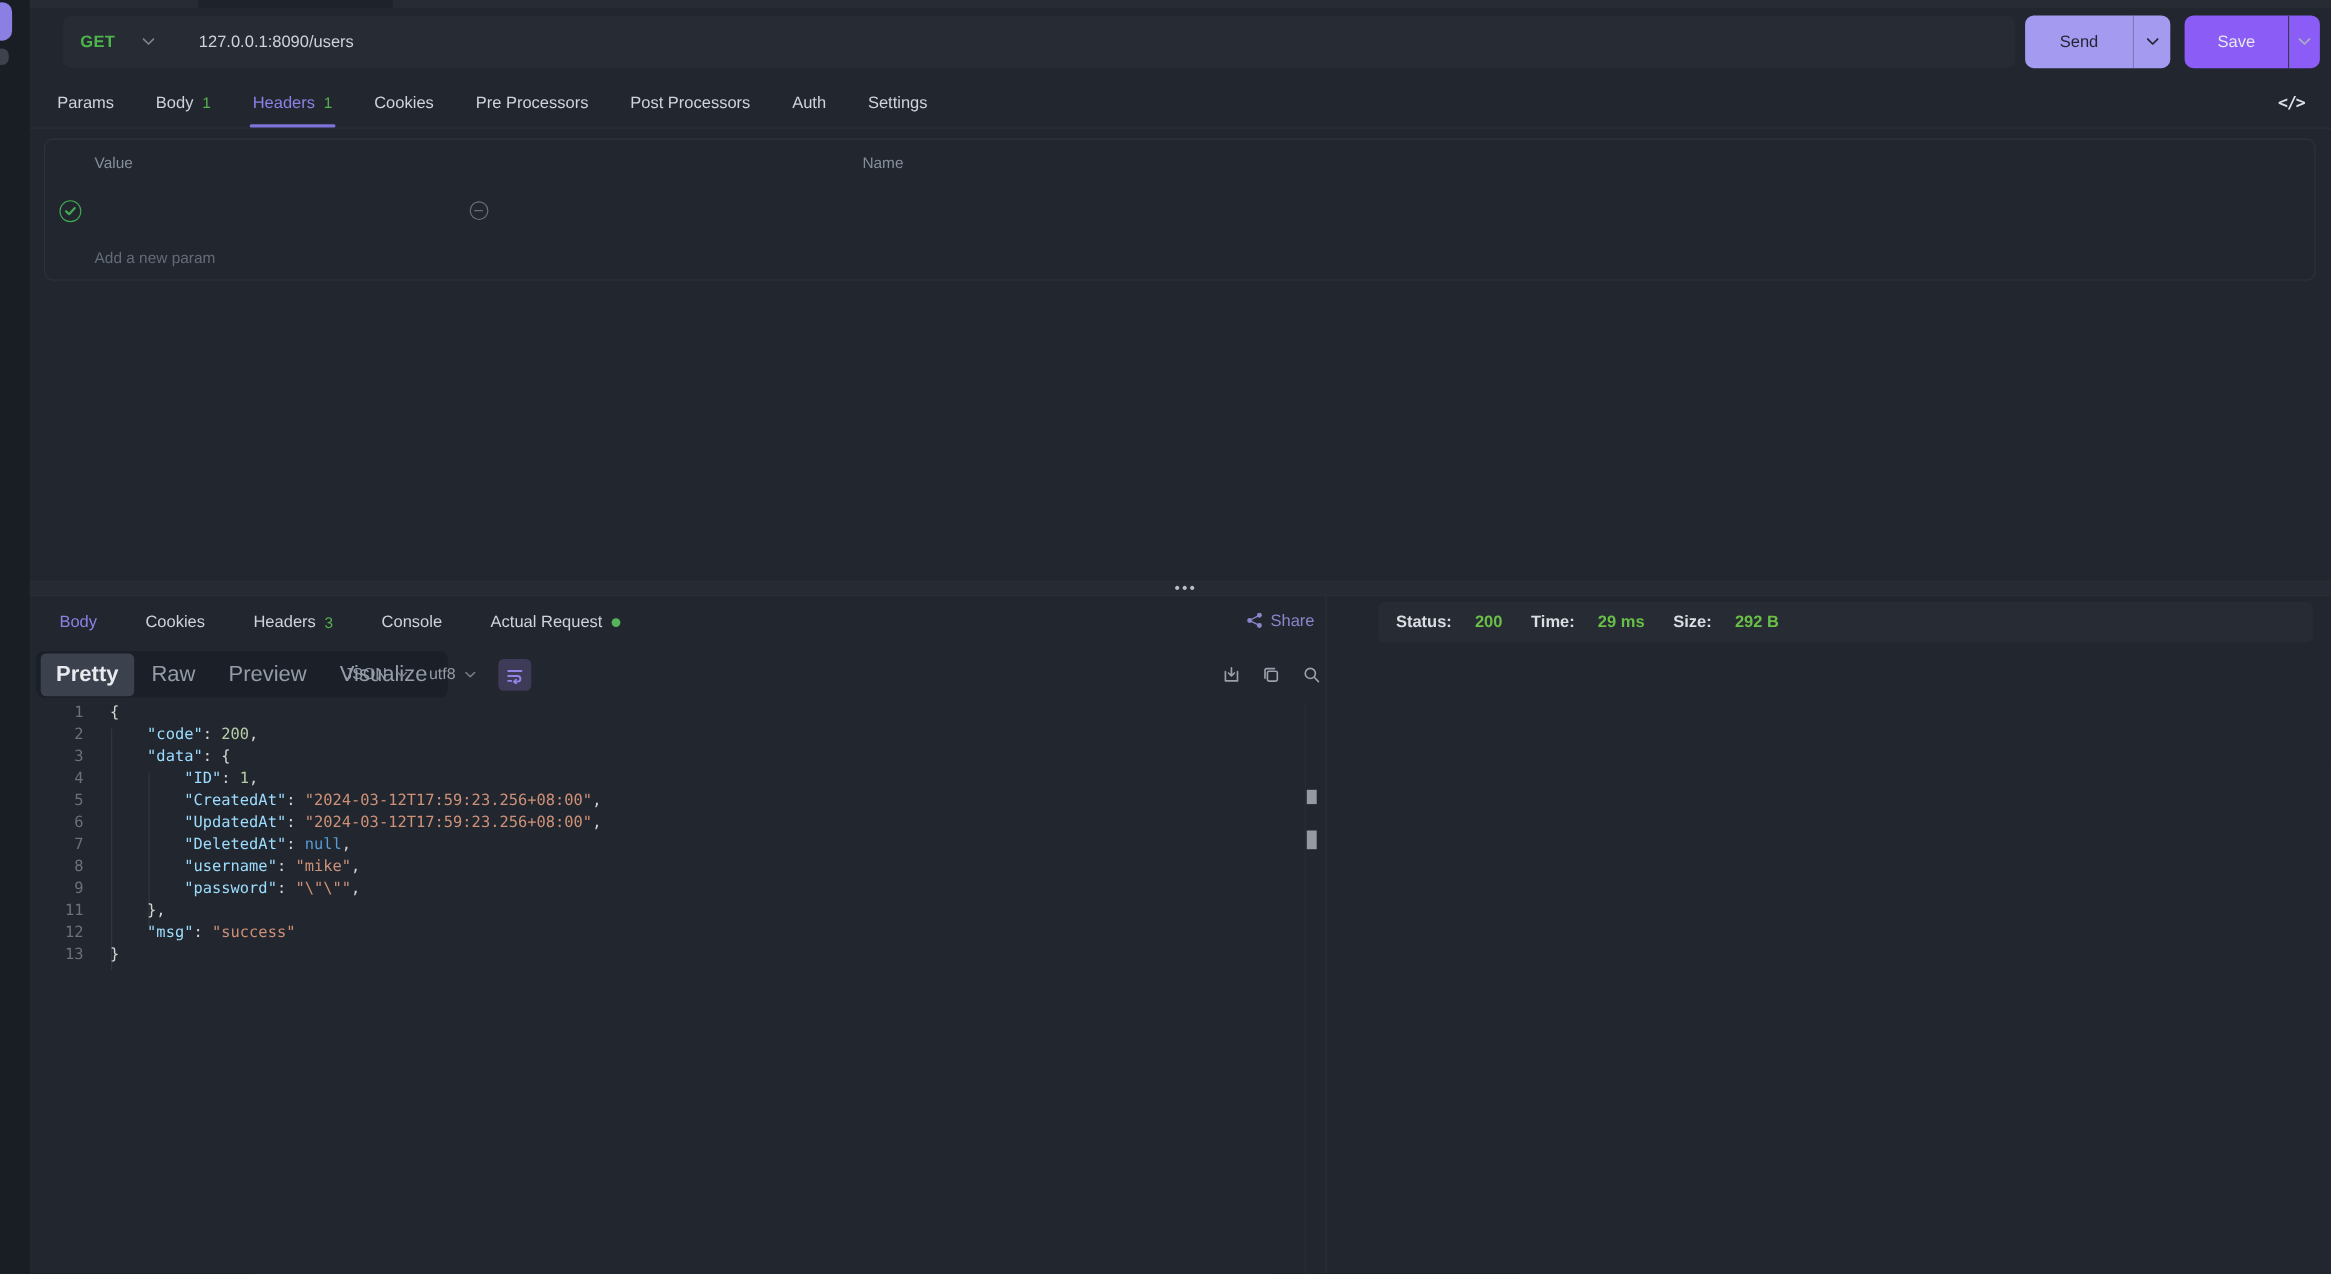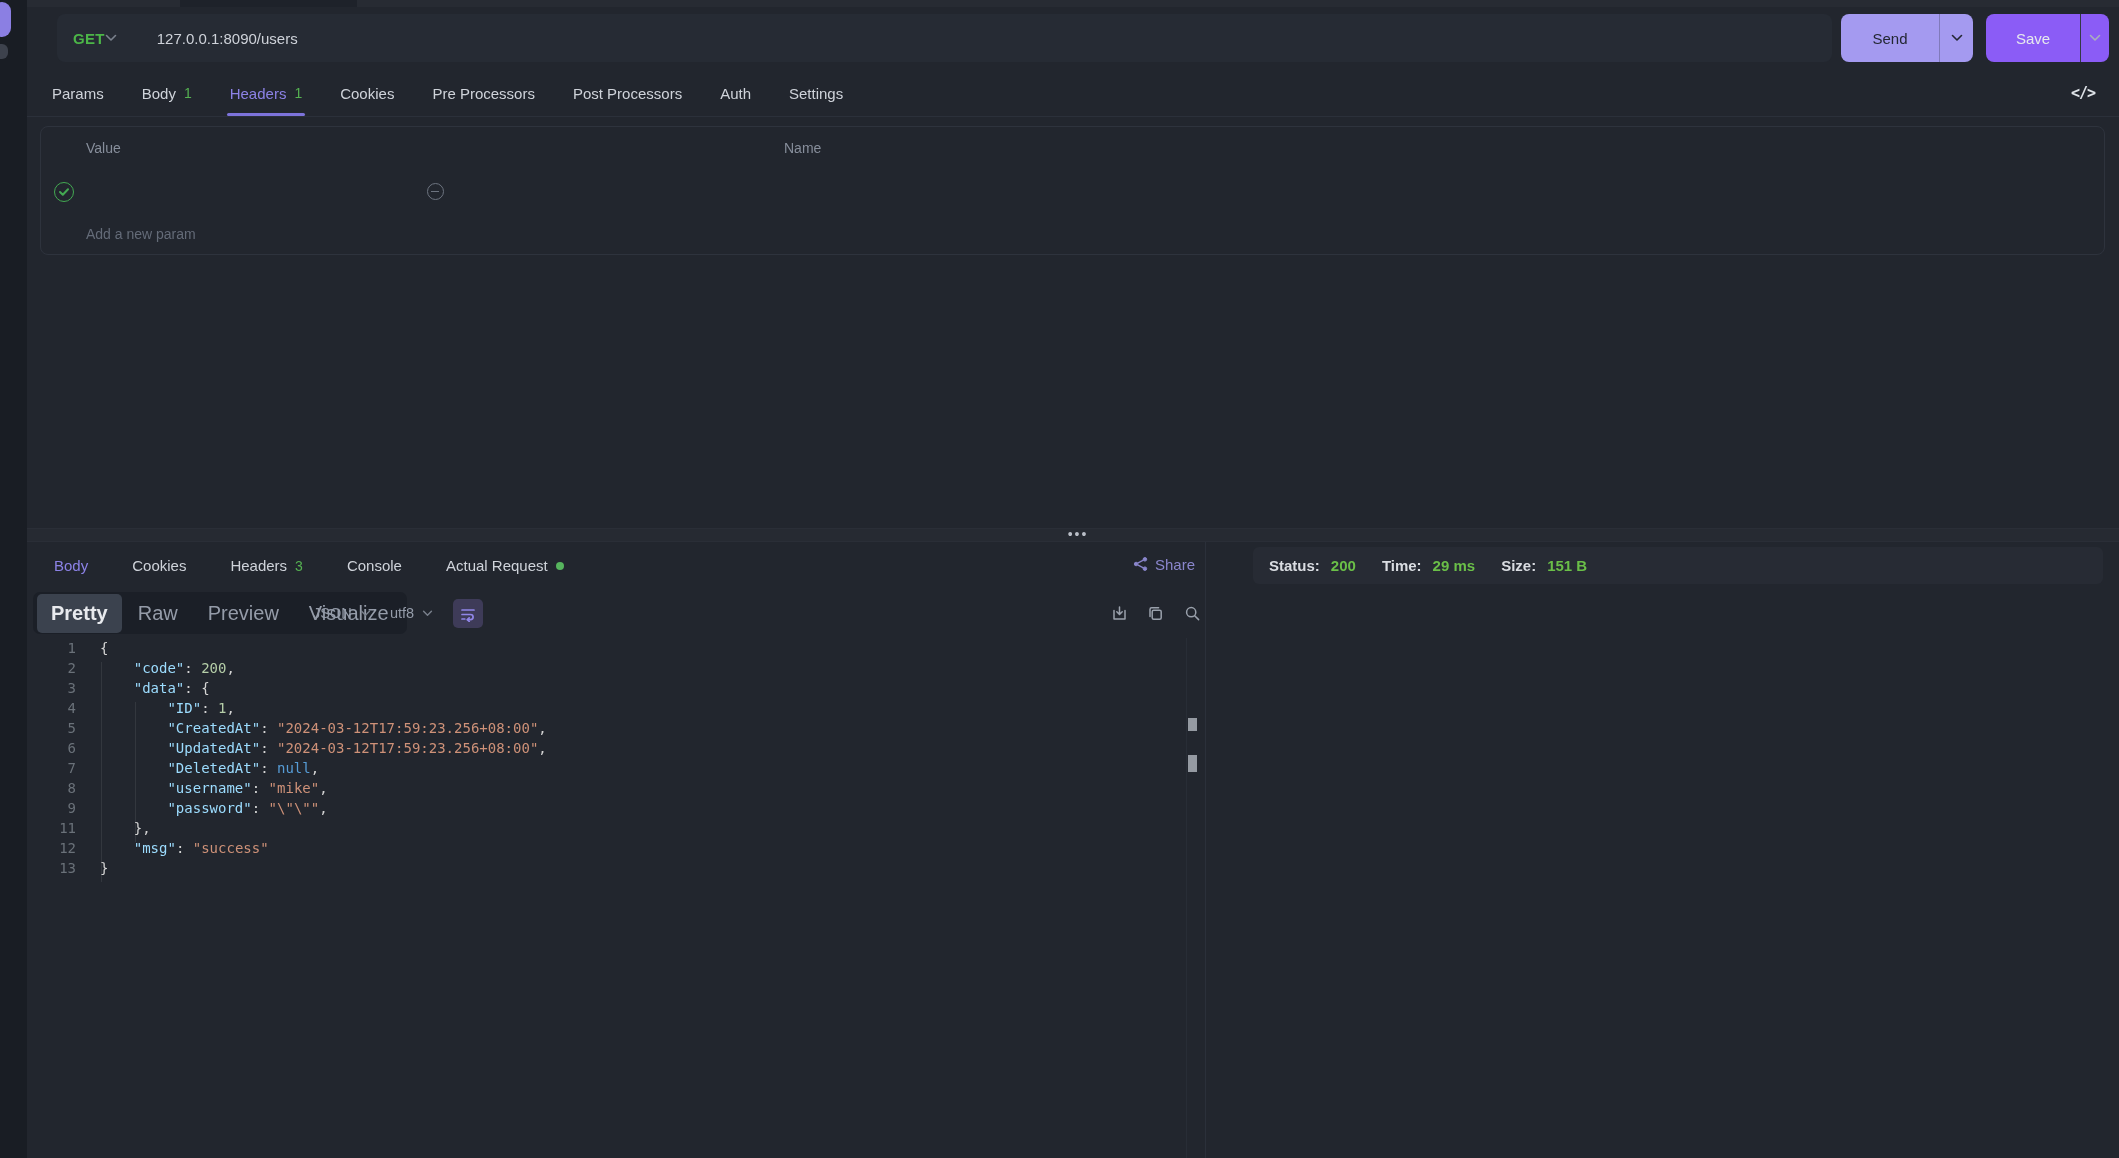--- a/index.html
+++ b/index.html
@@ -15,21 +15,21 @@
   .strip-active-pill { left:-7px; top:2px; width:18px; height:35px; border-radius:9px; background:#8b7fe3; }
   .strip-pill { left:-5px; top:44px; width:13px; height:15px; border-radius:6px; background:#3d424d; }
 
   
   .top-strip { left:27px; top:0; width:2092px; height:7px; background:#272b33; }
   .top-strip-dark { left:180px; top:0; width:177px; height:7px; background:#1e222a; }
 
   
   .url-bar { left:57px; top:14px; width:1775px; height:48px; background:#262b34; border-radius:8px;
              display:flex; align-items:center; }
-  .method { display:flex; align-items:center; gap:0; padding:0 18px 0 16px; height:100%; cursor:pointer; }
+  .method { display:flex; align-items:center; gap:24px; padding:0 18px 0 16px; height:100%; cursor:pointer; }
   .method-label { color:#4cb648; font-weight:bold; font-size:15px; letter-spacing:.3px; }
   .chev { width:12px; height:8px; }
   .chev polyline { fill:none; stroke:#7a818d; stroke-width:1.6; stroke-linecap:round; stroke-linejoin:round; }
   .url-text { font-size:15px; color:#ced2d9; padding-left:22px; }
 
   .btn-split { border-radius:8px; display:flex; align-items:stretch; overflow:hidden; cursor:pointer; }
   .send-btn { left:1841px; top:14px; width:132px; height:48px; background:#a49af0; }
   .send-main { width:98px; display:flex; align-items:center; justify-content:center;
                font-size:15px; font-weight:500; color:#232733; }
   .send-arrow { flex:1; display:flex; align-items:center; justify-content:center; border-left:1px solid rgba(35,39,51,.28); }
@@ -81,21 +81,21 @@
                padding-left:27px; gap:44px; }
   .resp-tabs .tab { font-size:15px; }
   .resp-tabs .tab.active::after { left:-14px; right:-14px; bottom:-7px; }
   .dot { width:8px; height:8px; border-radius:50%; background:#56b45d; }
   .share { left:1133px; top:551px; height:26px; display:flex; align-items:center; gap:7px;
            color:#8a86cc; font-size:15px; cursor:pointer; }
   .share svg { width:15px; height:16px; }
   .share circle, .share line { stroke:#8a86cc; }
   .status-panel { left:1253px; top:547px; width:850px; height:37px; background:#272b34; border-radius:6px;
                   display:flex; align-items:center; padding-left:16px; gap:26px; font-size:15px; }
-  .stat { display:flex; gap:11px; }
+  .stat { display:flex; gap:21px; }
   .stat .lbl { color:#dadde2; font-weight:bold; }
   .stat .val { color:#6abf48; font-weight:bold; }
 
   
   .seg-group { left:33px; top:592px; height:42px; background:#1b1f27; border-radius:7px;
                display:flex; align-items:center; padding:0 4px; gap:2px; }
   .seg { padding:8px 14px; border-radius:5px; font-size:20px; color:#959ca9; cursor:pointer; }
   .seg.active { background:#3b424e; color:#e8eaee; font-weight:bold; }
   .mini-select { top:592px; height:42px; display:flex; align-items:center; gap:8px; font-size:14.5px;
                  color:#959ca9; cursor:pointer; }
@@ -263,21 +263,21 @@
     <div class="stat">
       <span class="lbl">Status:</span>
       <span class="val">200</span>
     </div>
     <div class="stat">
       <span class="lbl">Time:</span>
       <span class="val">29 ms</span>
     </div>
     <div class="stat">
       <span class="lbl">Size:</span>
-      <span class="val">151 B</span>
+      <span class="val">292 B</span>
     </div>
   </div>
 
   <div class="abs seg-group" id="view-modes">
       <div class="seg active">Pretty</div>
       <div class="seg">Raw</div>
       <div class="seg">Preview</div>
       <div class="seg">Visualize</div>
     </div>
   <div class="abs mini-select json-select">

